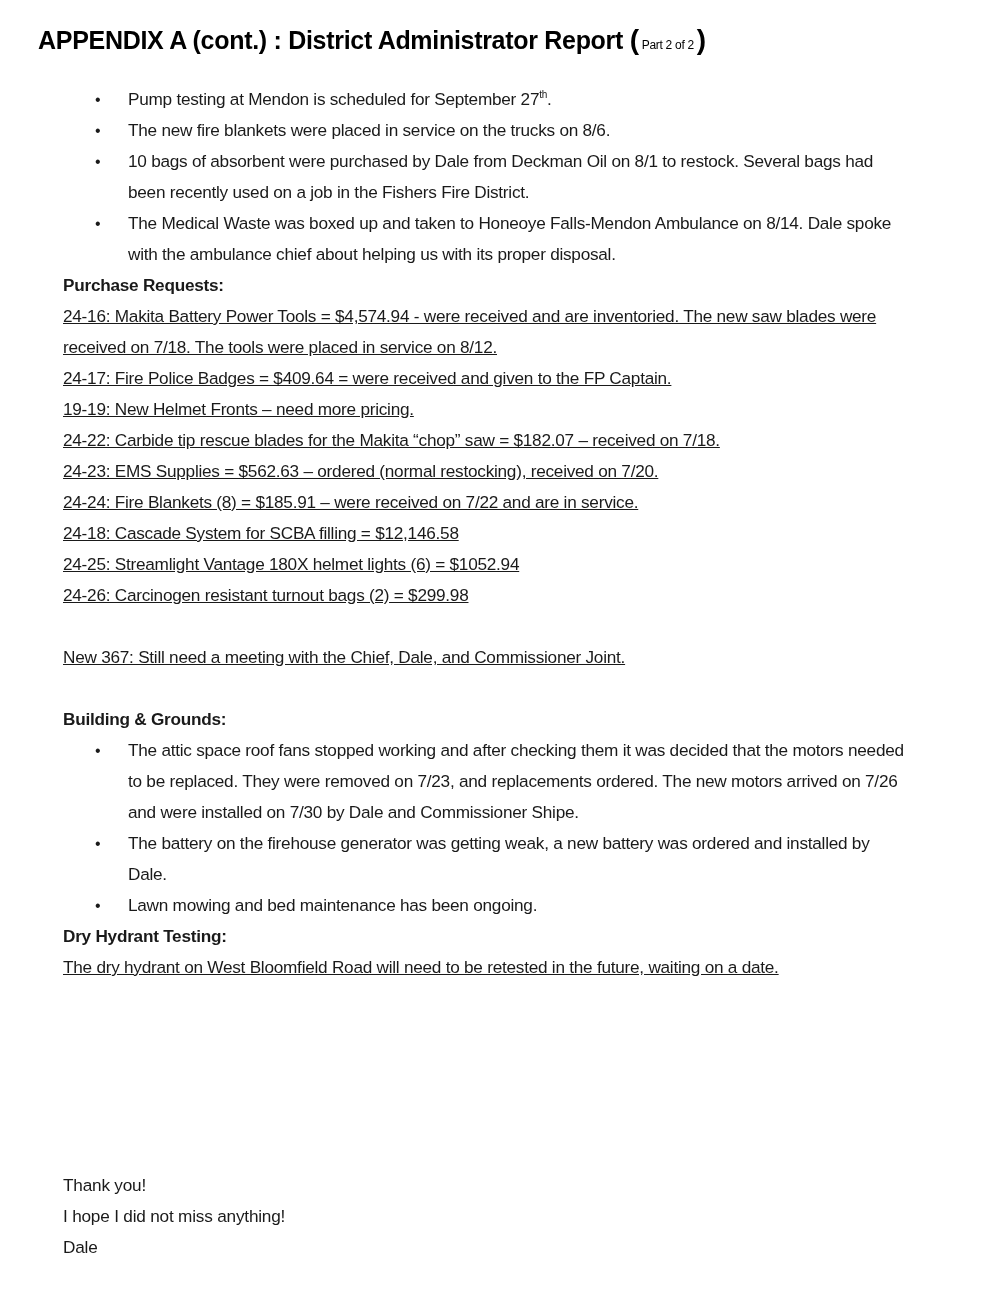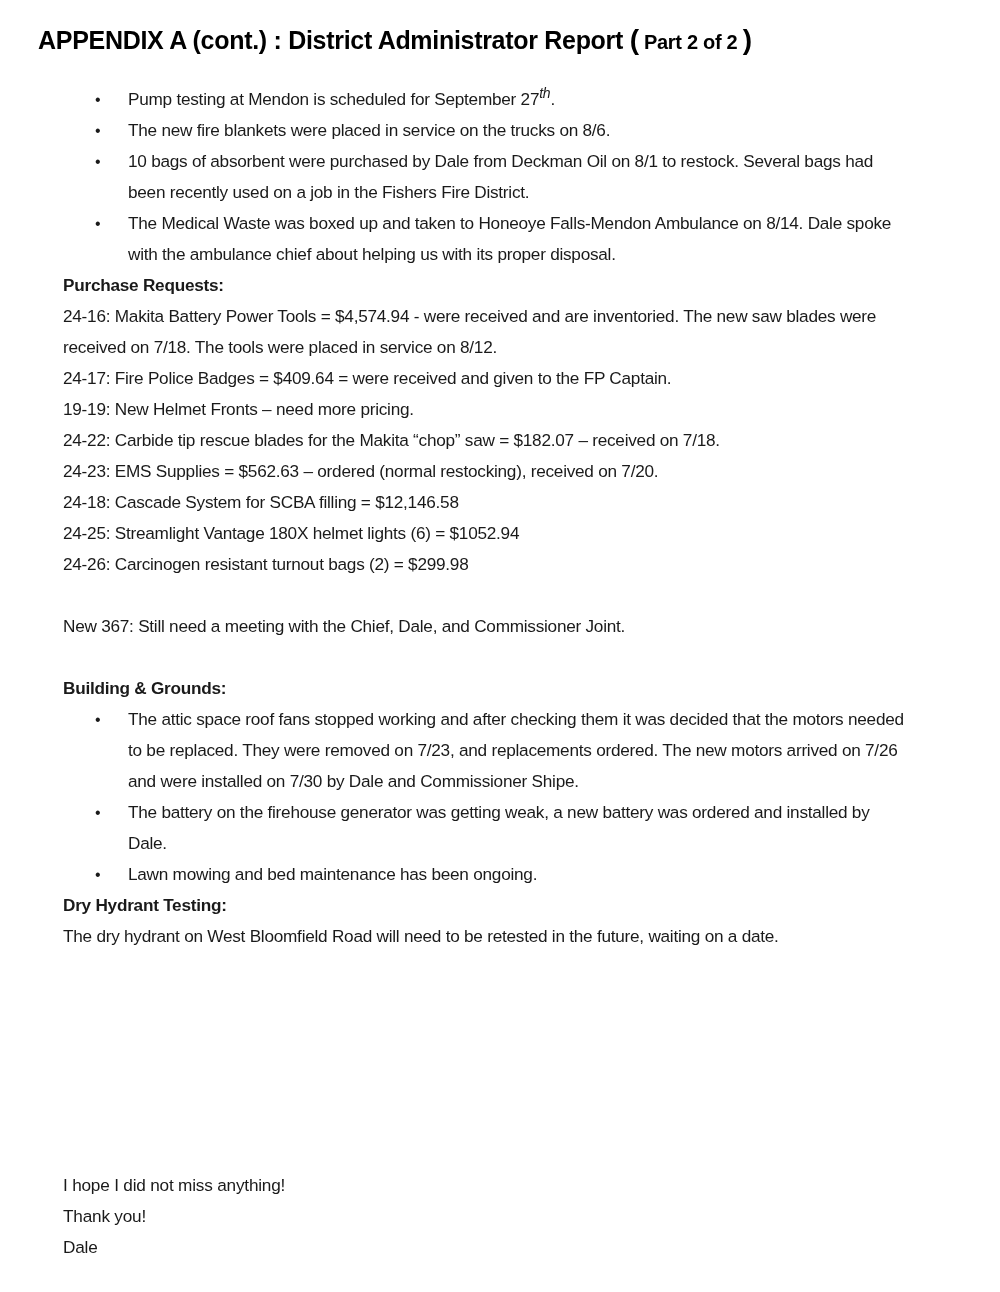--- a/index.html
+++ b/index.html
@@ -6,38 +6,38 @@
   body {
     width: 1000px; height: 1292px; position: relative; overflow: hidden;
     font-family: "Liberation Sans", sans-serif; color: #1a1a1a;
   }
   .page-title {
     position: absolute; left: 38px; top: 24px;
     font-size: 25px; font-weight: bold; letter-spacing: -0.3px;
     white-space: nowrap; color: #000;
   }
   .page-title .paren { font-size: 28px; }
-  .page-title .part { font-weight: bold; font-size: 20px; }
+  .page-title .part { font-weight: normal; font-size: 12px; }
   .content {
     position: absolute; left: 63px; top: 84px; width: 880px;
     font-size: 17.2px; line-height: 31px; letter-spacing: -0.25px;
   }
   ul.bullets { list-style: none; margin: 0; padding: 0; }
   ul.bullets li { position: relative; padding-left: 65px; }
   ul.bullets li .bullet {
     position: absolute; left: 32px; top: 0;
     font-size: 16px;
   }
   .heading {
     font-weight: bold; text-underline-offset: 3px;
   }
-  .line { white-space: nowrap; }
-  .wrap { white-space: normal; }
+  .line { white-space: nowrap; text-decoration: underline; }
+  .wrap { white-space: normal; text-decoration: underline; }
   .gap { height: 31px; }
-  sup { font-size: 14px; line-height: 0; vertical-align: super; font-style: italic; }
+  sup { font-size: 10px; line-height: 0; vertical-align: super; }
   .closing {
     position: absolute; left: 63px; top: 1170px;
     font-size: 17.2px; line-height: 31px; letter-spacing: -0.2px;
   }
 </style>
 </head>
 <body>
 
 <div class="page-title"><span>APPENDIX  A (cont.) :    District Administrator Report  </span><span class="paren">(</span><span class="part"> Part 2 of 2 </span><span class="paren">)</span></div>
 
@@ -50,20 +50,21 @@
     <li style="padding-right:40px"><span class="bullet">•</span><span>The Medical Waste was boxed up and taken to Honeoye Falls-Mendon Ambulance on 8/14. Dale spoke with the ambulance chief about helping us with its proper disposal.</span></li>
   </ul>
 
   <div class="heading">Purchase Requests:</div>
   <div>
     <div class="wrap" style="width:835px">24-16: Makita Battery Power Tools = $4,574.94 - were received and are inventoried. The new saw blades were received on 7/18. The tools were placed in service on 8/12.</div>
     <div class="line">24-17: Fire Police Badges = $409.64 = were received and given to the FP Captain.</div>
     <div class="line">19-19: New Helmet Fronts – need more pricing.</div>
     <div class="line">24-22: Carbide tip rescue blades for the Makita “chop” saw = $182.07 – received on 7/18.</div>
     <div class="line">24-23: EMS Supplies = $562.63 – ordered (normal restocking), received on 7/20.</div>
+    <div class="line">24-24: Fire Blankets (8) = $185.91 – were received on 7/22 and are in service.</div>
   </div>
 
   <div>
     <div class="line">24-18: Cascade System for SCBA filling = $12,146.58</div>
     <div class="line">24-25: Streamlight Vantage 180X helmet lights (6) = $1052.94</div>
     <div class="line">24-26: Carcinogen resistant turnout bags (2) = $299.98</div>
   </div>
 
   <div class="gap"></div>
   <div class="line">New 367: Still need a meeting with the Chief, Dale, and Commissioner Joint.</div>
@@ -74,16 +75,16 @@
     <li style="padding-right:30px"><span class="bullet">•</span><span>The attic space roof fans stopped working and after checking them it was decided that the motors needed to be replaced. They were removed on 7/23, and replacements ordered. The new motors arrived on 7/26 and were installed on 7/30 by Dale and Commissioner Shipe.</span></li>
     <li style="padding-right:40px"><span class="bullet">•</span><span>The battery on the firehouse generator was getting weak, a new battery was ordered and installed by Dale.</span></li>
     <li><span class="bullet">•</span><span>Lawn mowing and bed maintenance has been ongoing.</span></li>
   </ul>
 
   <div class="heading">Dry Hydrant Testing:</div>
   <div class="wrap" style="width:835px">The dry hydrant on West Bloomfield Road will need to be retested in the future, waiting on a date.</div>
 </div>
 
 <div class="closing">
+  <div>Thank you!</div>
   <div>I hope I did not miss anything!</div>
-  <div>Thank you!</div>
   <div>Dale</div>
 </div>
 
 </body></html>

